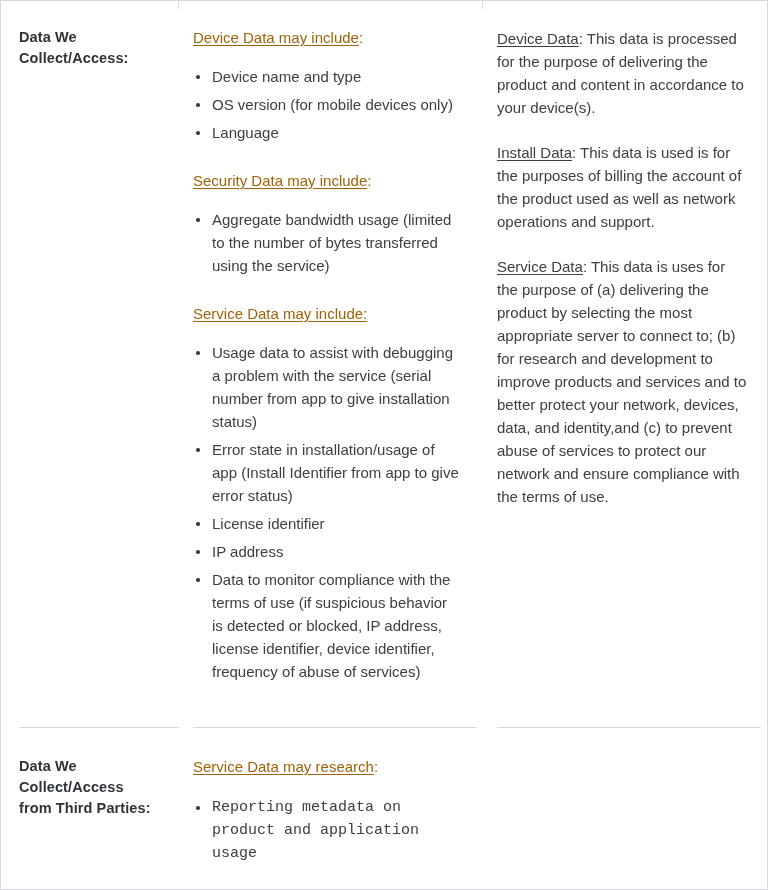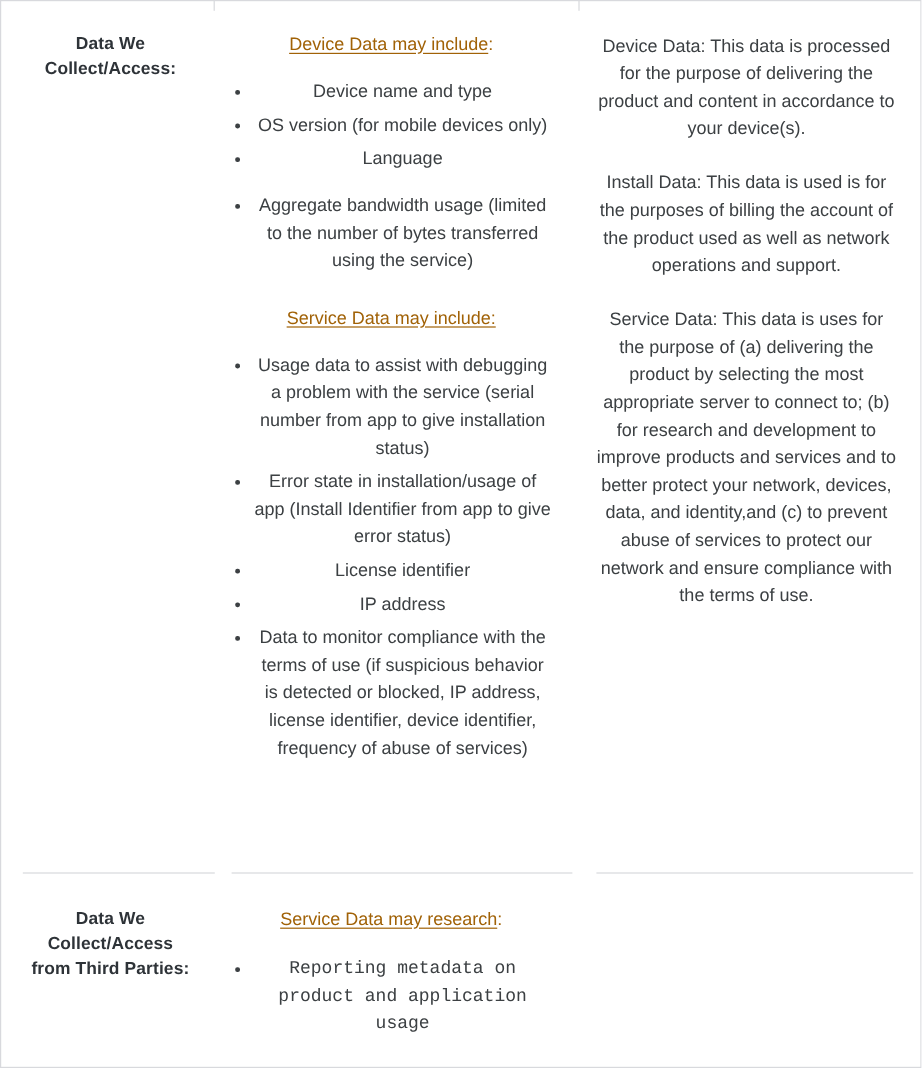--- a/index.html
+++ b/index.html
@@ -17,21 +17,20 @@
 
   .policy-table {
     box-sizing: border-box;
     width: 768px;
     height: 890px;
     border: 1px solid #d8d9dd;
     border-collapse: separate;
     display: flex;
     flex-direction: column;
     overflow: hidden;
-    text-align: center;
   }
 
   .table-row {
     display: flex;
     align-items: stretch;
   }
   .table-row.row-primary {
     height: 727px;
   }
   .table-row.row-secondary {
@@ -132,20 +131,21 @@
   .bullet-list li:last-child { margin-bottom: 0; }
 
   .purpose-para {
     font-size: 15px;
     line-height: 23px;
     color: #3c4043;
     margin: 0 0 22px 0;
   }
   .purpose-para:last-child { margin-bottom: 0; }
   .purpose-para .u {
+    text-decoration: underline;
     text-underline-offset: 2px;
   }
 
   .row-secondary .cell-label { padding-top: 28px; }
   .row-secondary .cell-collect { padding-top: 28px; }
   .row-secondary .cell-purpose { padding-top: 28px; }
   .row-secondary .bullet-list { margin-top: 18px; font-family: Liberation Mono, monospace; }
 </style>
 </head>
 <body>
@@ -166,20 +166,21 @@
 
     <div class="cell cell-collect">
 
       <p class="section-heading"><span class="u">Device Data may include</span><span>:</span></p>
       <ul class="bullet-list">
         <li>Device name and type</li>
         <li>OS version (for mobile devices only)</li>
         <li>Language</li>
       </ul>
 
+      <p class="section-heading spaced-top"><span class="u">Security Data may include</span><span>:</span></p>
       <ul class="bullet-list">
         <li>Aggregate bandwidth usage (limited to the number of bytes transferred using the service)</li>
       </ul>
 
       <p class="section-heading spaced-top"><span class="u">Service Data may include:</span><span></span></p>
       <ul class="bullet-list">
         <li>Usage data to assist with debugging a problem with the service (serial number from app to give installation status)</li>
         <li>Error state in installation/usage of app (Install Identifier from app to give error status)</li>
         <li>License identifier</li>
         <li>IP address</li>

